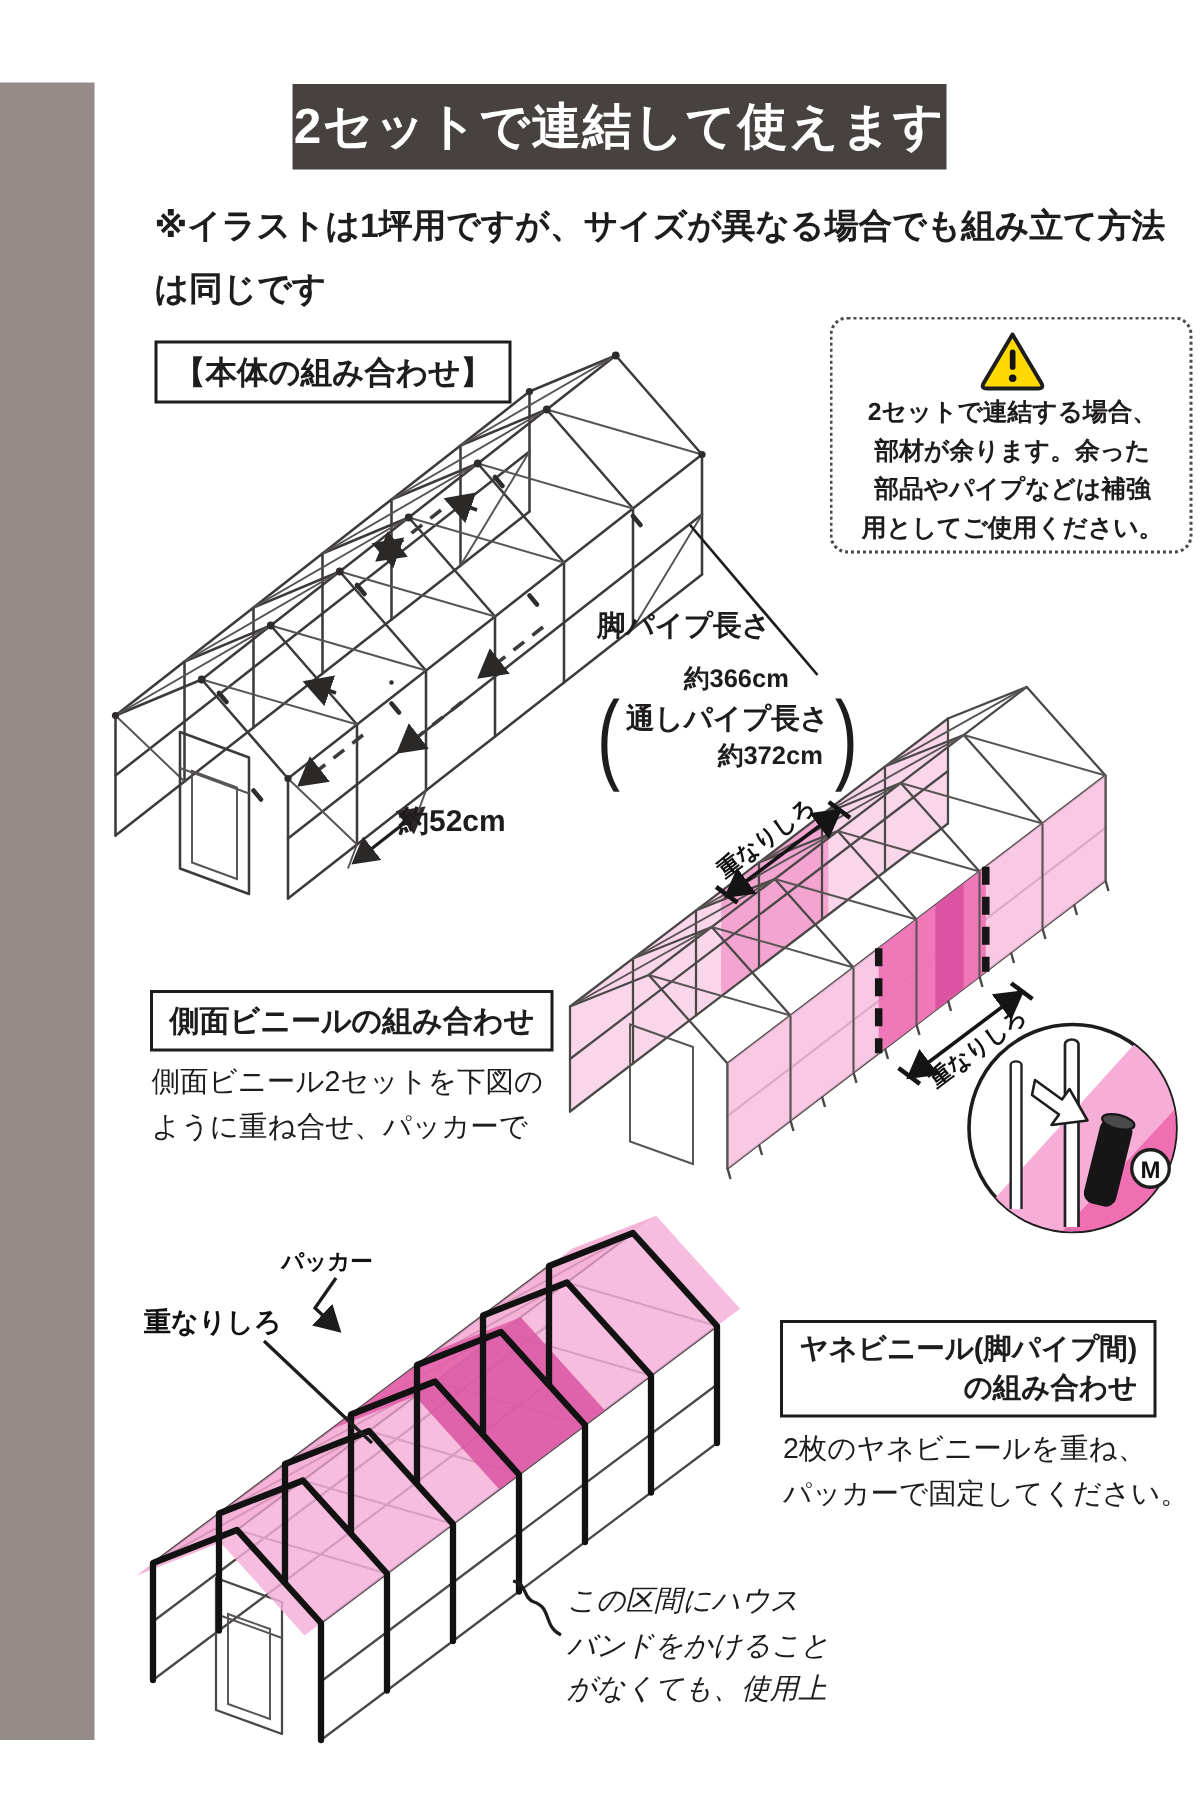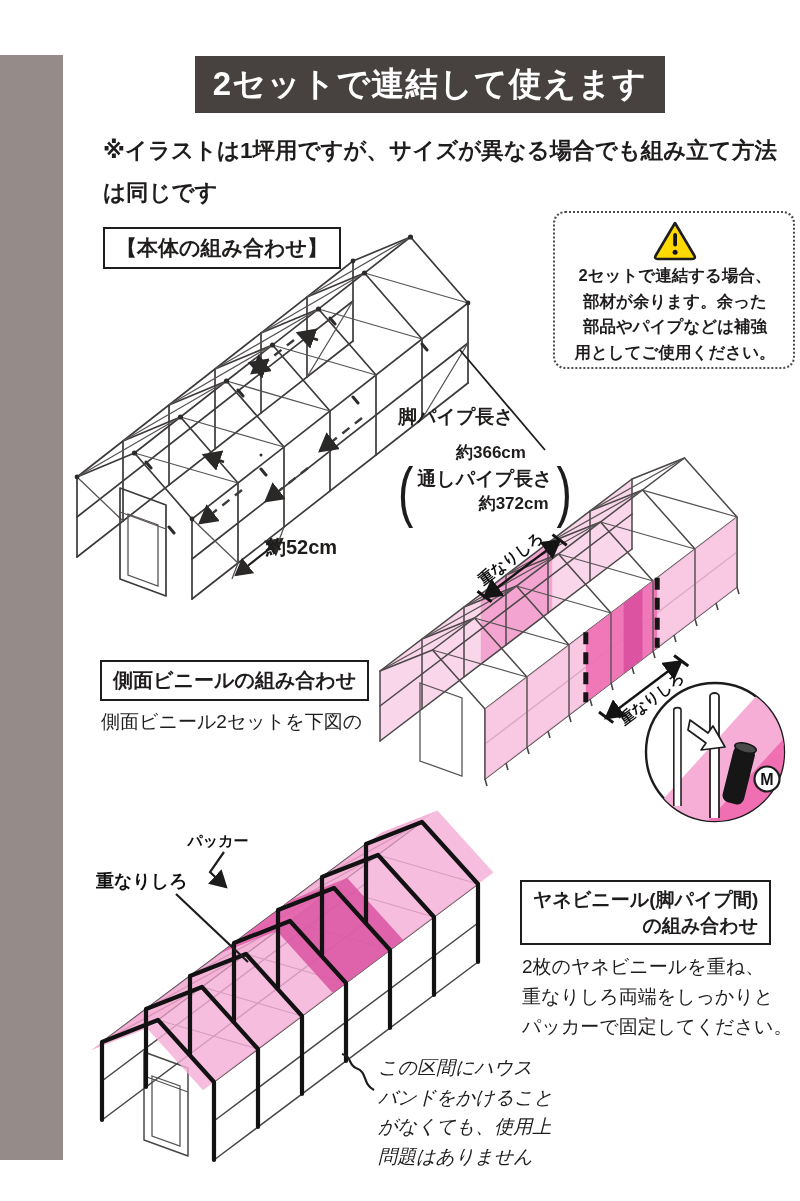--- a/index.html
+++ b/index.html
@@ -1,21 +1,21 @@
 <!DOCTYPE html>
 <html><head>
 <meta charset="utf-8">
 <style>
   * { margin:0; padding:0; box-sizing:border-box; }
   html,body { width:800px; height:1201px; background:#ffffff;
     font-family:"Liberation Sans","DejaVu Sans",sans-serif; color:#1f1c1c; overflow:hidden; }
   .page { position:relative; width:800px; height:1201px; background:#fff; }
   .abs { position:absolute; }
   .sidebar { left:0; top:55px; width:63px; height:1105px; background:#958C8A; }
-  .header-box { left:195px; top:56px; width:470px; height:57px; background:#474240;
+  .header-box { left:195px; top:56px; width:436px; height:57px; background:#474240;
     display:flex; align-items:center; justify-content:center; }
   .header-box span { color:#fff; font-size:33px; font-weight:700; letter-spacing:1px; }
   .note { left:103px; top:130px; width:690px; font-size:22.5px; font-weight:600; line-height:42px; }
   .title-box { border:2.5px solid #1d1d1d; background:#fff; font-weight:700; padding:5px 11px; display:inline-block; }
   .t-main  { left:103px; top:227px; font-size:21px; }
   .t-side  { left:100px; top:660px; font-size:20px; }
   .t-roof  { left:520px; top:880px; font-size:19px; line-height:1.35;text-align:right; }
   .warn-box { left:553px; top:211px; width:242px; height:158px; border:2.5px dotted #4b4b4b;
     border-radius:12px; padding:6px 10px 0 12px; text-align:center; }
   .warn-box .w-icon { display:block; margin:0 auto 2px auto; }
@@ -202,20 +202,21 @@
       <path d="M-12,-9 L-7,8 M82,-9 L87,8" stroke="#141414" stroke-width="3"></path>
       <text class="jl" x="0" y="17">重なりしろ</text>
     </g>
   </svg>
 
   <div class="abs title-box t-side">
     <span>側面ビニールの組み合わせ</span>
   </div>
   <div class="abs body-text" style="left:101px; top:707px;">
     <div>側面ビニール2セットを下図の</div>
+    <div>ように重ね合せ、パッカーで</div>
   </div>
 
   <svg class="abs" style="left:638px; top:678px;" width="160" height="150" viewBox="0 0 160 150">
     <defs>
         <clipPath id="cclip">
           <circle cx="77" cy="74" r="69"></circle>
         </clipPath>
       </defs>
     <circle cx="77" cy="74" r="69" fill="#ffffff" stroke="#1c1c1c" stroke-width="2.4"></circle>
     <g clip-path="url(#cclip)">
@@ -274,24 +275,22 @@
 
     <path d="M286,300 C274,294 280,282 268,278 C260,275 264,266 254,264" stroke="#1d1d1d" stroke-width="2.2" fill="none"></path>
   </svg>
 
   <div class="abs title-box t-roof">
     <div>ヤネビニール(脚パイプ間)</div>
     <div>の組み合わせ</div>
   </div>
   <div class="abs body-text" style="left:522px; top:952px;">
     <div>2枚のヤネビニールを重ね、</div>
-    <div>重なりしろ両端をしっかりと</div>
     <div>パッカーで固定してください。</div>
   </div>
 
   <div class="abs band-note">
     <div>この区間にハウス</div>
     <div>バンドをかけること</div>
     <div>がなくても、使用上</div>
-    <div>問題はありません</div>
   </div>
 
 </div>
 
 </body></html>

